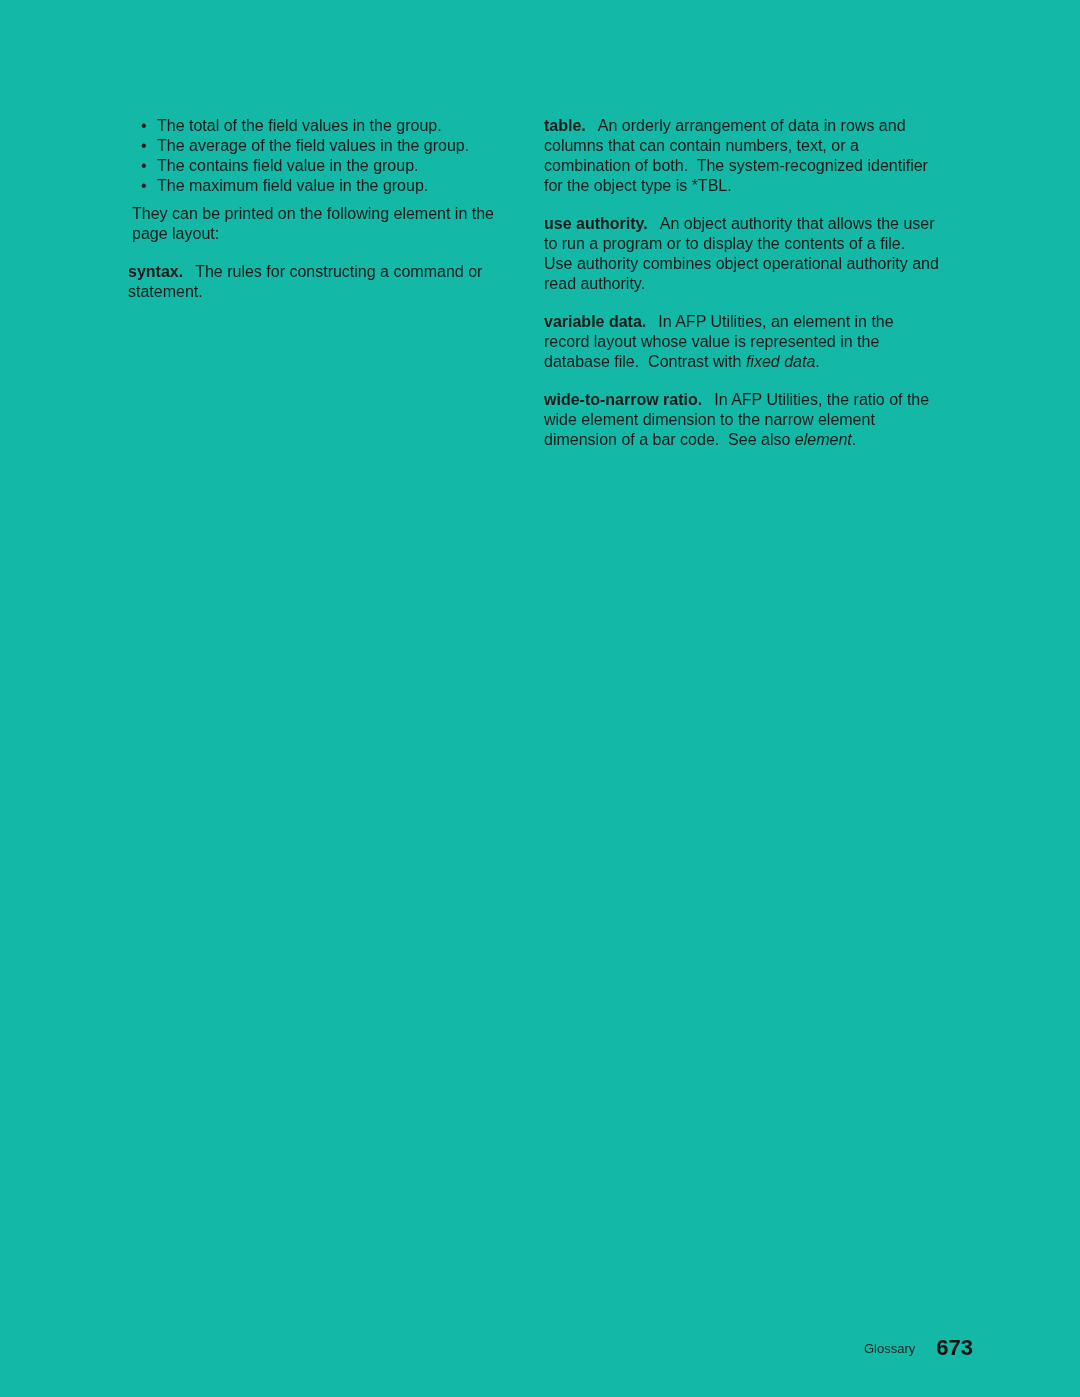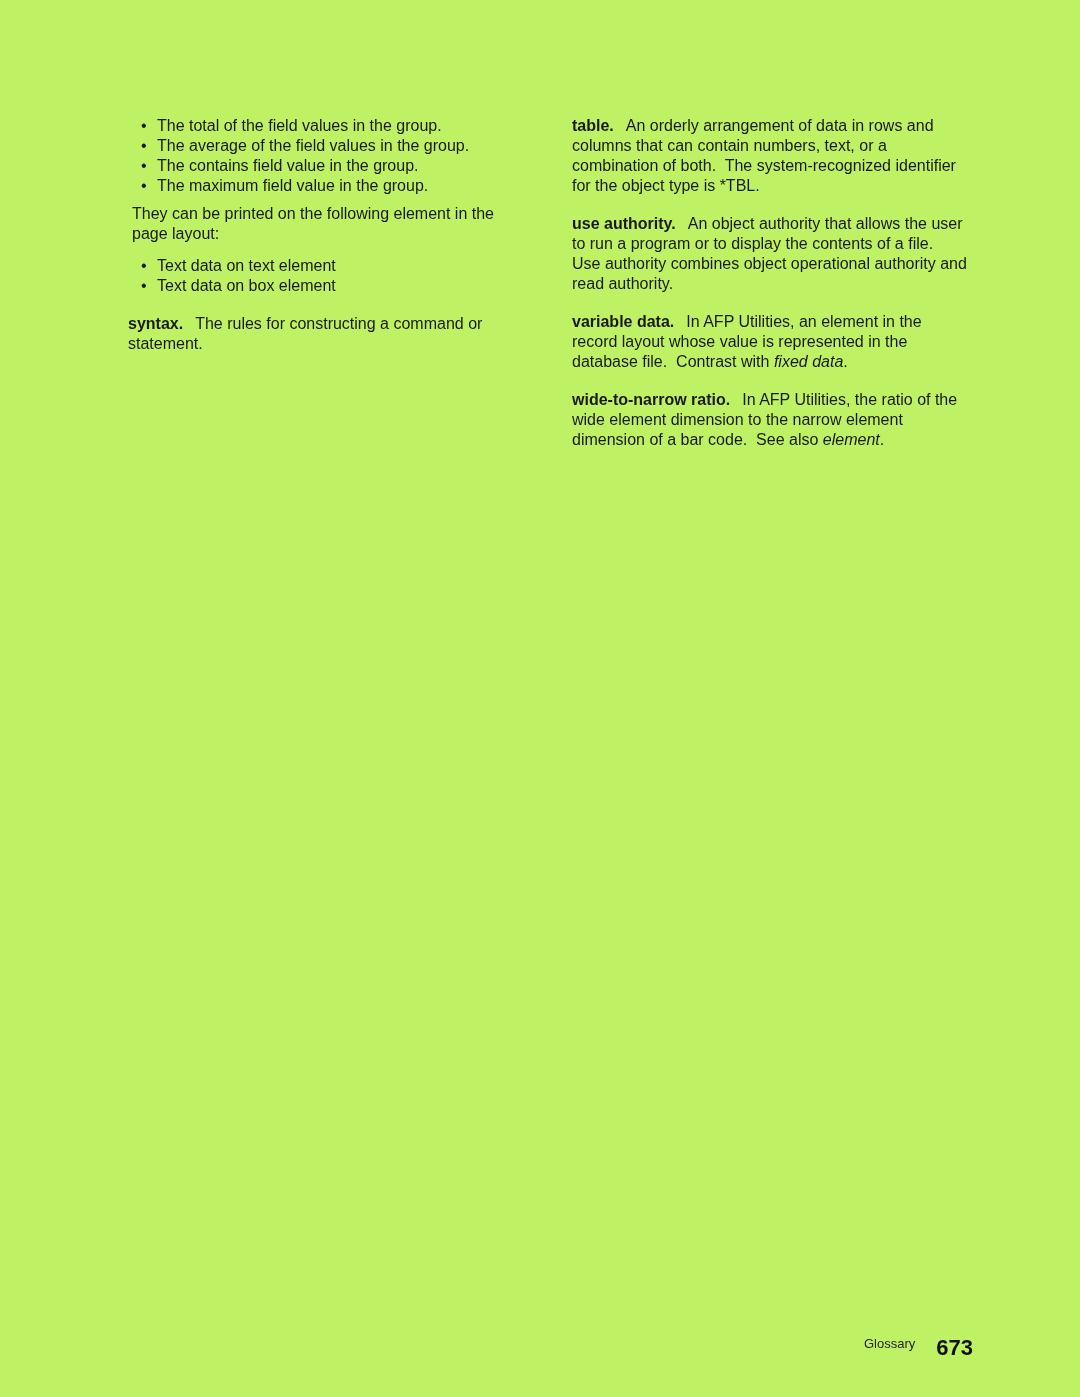--- a/index.html
+++ b/index.html
@@ -4,33 +4,33 @@
 <style>
   html, body {
     margin: 0;
     padding: 0;
     background: #ffffff;
   }
   .page {
     position: relative;
     width: 1080px;
     height: 1397px;
-    background: #bef264;
+    background: #14b8a6;
     font-family: "Liberation Sans", "DejaVu Sans", sans-serif;
     font-size: 16px;
     line-height: 20px;
     color: #1a1a1a;
     overflow: hidden;
   }
   .column {
     position: absolute;
     top: 116px;
   }
   .column--left  { left: 128px; width: 398px; }
-  .column--right { left: 572px; width: 397px; }
+  .column--right { left: 544px; width: 397px; }
 
   ul.bullet-list {
     list-style: none;
     margin: 0;
     padding: 0;
   }
   ul.bullet-list li {
     position: relative;
     padding-left: 29px;
   }
@@ -60,21 +60,21 @@
     white-space: pre-wrap;
   }
   .def--italic {
     white-space: pre-wrap;
   }
   .footer {
     position: absolute;
     top: 1337px;
     right: 107px;
     display: flex;
-    align-items: flex-start;
+    align-items: center;
     gap: 21px;
   }
   .footer-label {
     font-size: 13px;
     line-height: 1;
     color: #262626;
   }
   .footer-page {
     font-size: 22px;
     line-height: 1;
@@ -91,24 +91,20 @@
 
     <ul class="bullet-list">
       <li>The total of the field values in the group.</li>
       <li>The average of the field values in the group.</li>
       <li>The contains field value in the group.</li>
       <li>The maximum field value in the group.</li>
     </ul>
 
     <p class="lead">They can be printed on the following element in the page layout:</p>
 
-    <ul class="bullet-list bullet-list--second">
-      <li>Text data on text element</li>
-      <li>Text data on box element</li>
-    </ul>
 
     <p class="entry"><b class="term">syntax.</b><span class="def">The rules for constructing a command or statement.</span></p>
 
 
   </div>
 
   <div class="column column--right">
 
     <p class="entry"><b class="term">table.</b><span class="def">An orderly arrangement of data in rows and columns that can contain numbers, text, or a combination of both.  The system-recognized identifier for the object type is *TBL.</span></p>
 

